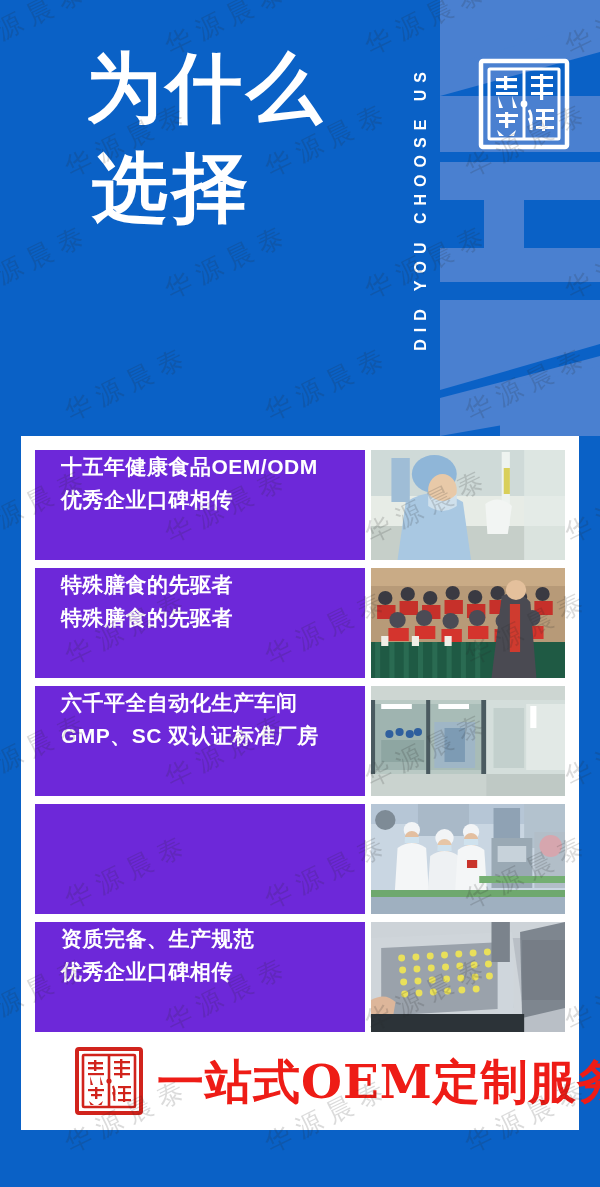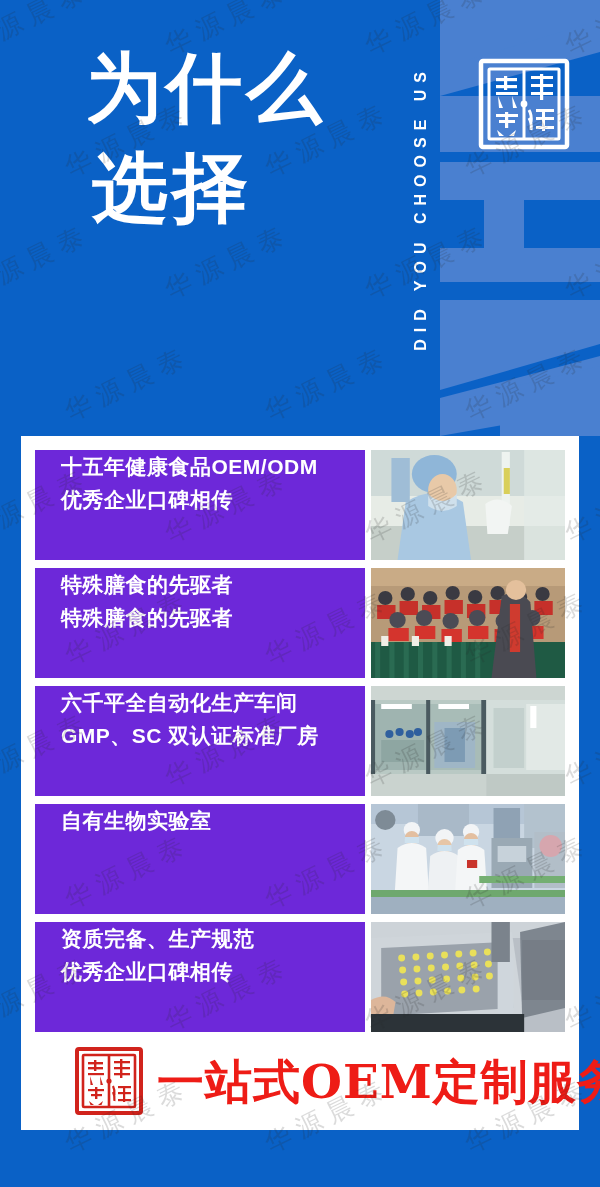--- a/index.html
+++ b/index.html
@@ -339,21 +339,20 @@
             <rect x="152" y="18" width="38" height="66" fill="#e2e9e6"></rect>
             <rect x="156" y="20" width="6" height="22" fill="#ffffff"></rect>
             <rect x="0" y="88" width="190" height="22" fill="#cad3cf"></rect>
             <rect x="113" y="88" width="77" height="22" fill="#bfc9c5"></rect>
           </svg>
         </div>
       </div>
 
       <div class="card">
         <div class="card-text">
-          <div class="tl">自有生物实验室</div>
         </div>
         <div class="card-photo">
           <svg viewBox="0 0 190 110" preserveAspectRatio="none" aria-hidden="true">
             <rect width="190" height="110" fill="#c9d6e2"></rect>
             <rect x="0" y="0" width="190" height="20" fill="#b6c6d6"></rect>
             <circle cx="14" cy="16" r="10" fill="#7e8b96"></circle>
             <rect x="46" y="0" width="50" height="32" fill="#a9b9c8"></rect>
             <rect x="120" y="4" width="26" height="36" fill="#8fa2b4"></rect>
             <rect x="150" y="0" width="40" height="44" fill="#b3c2ce"></rect>
 

